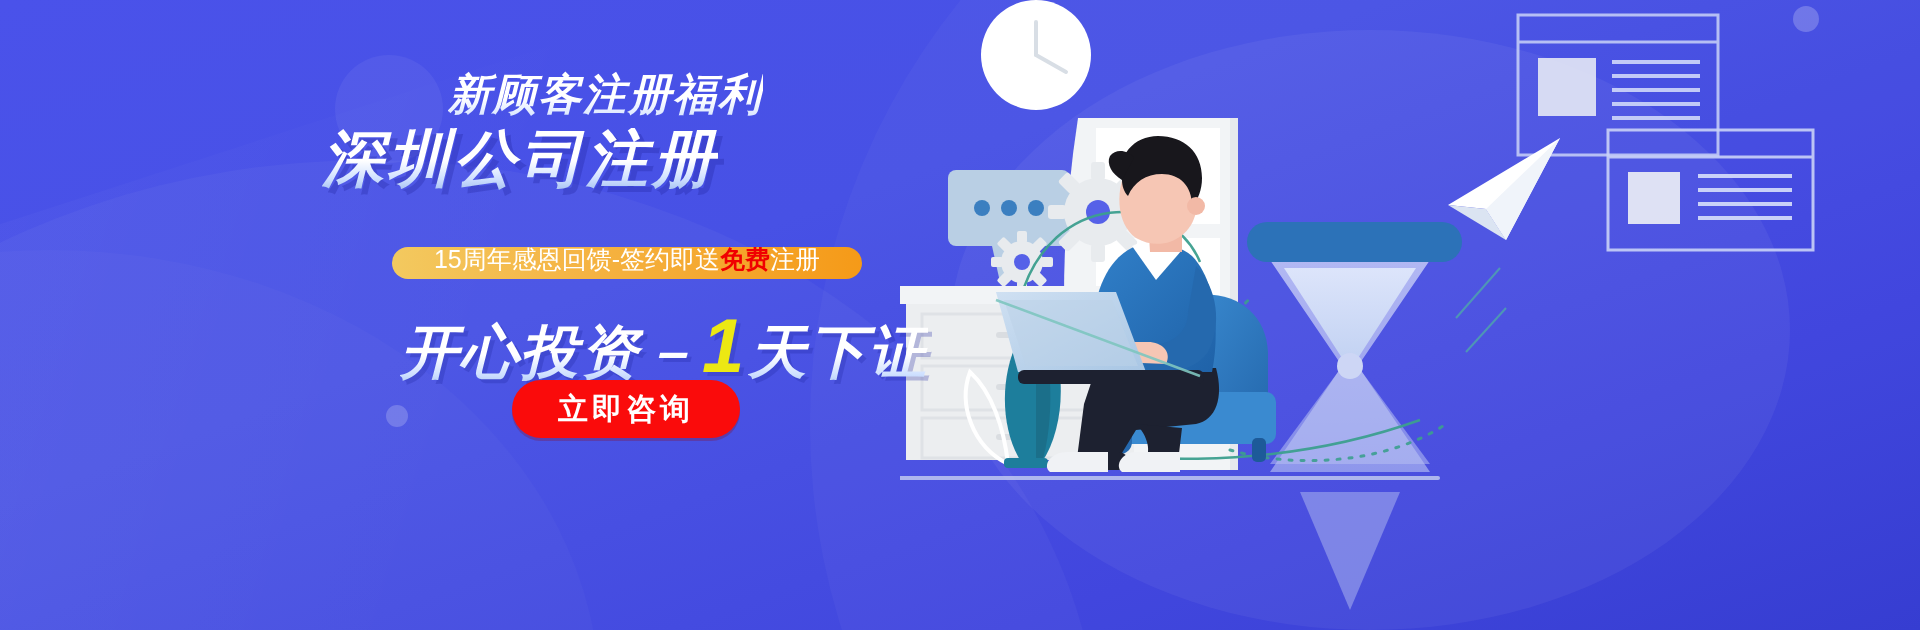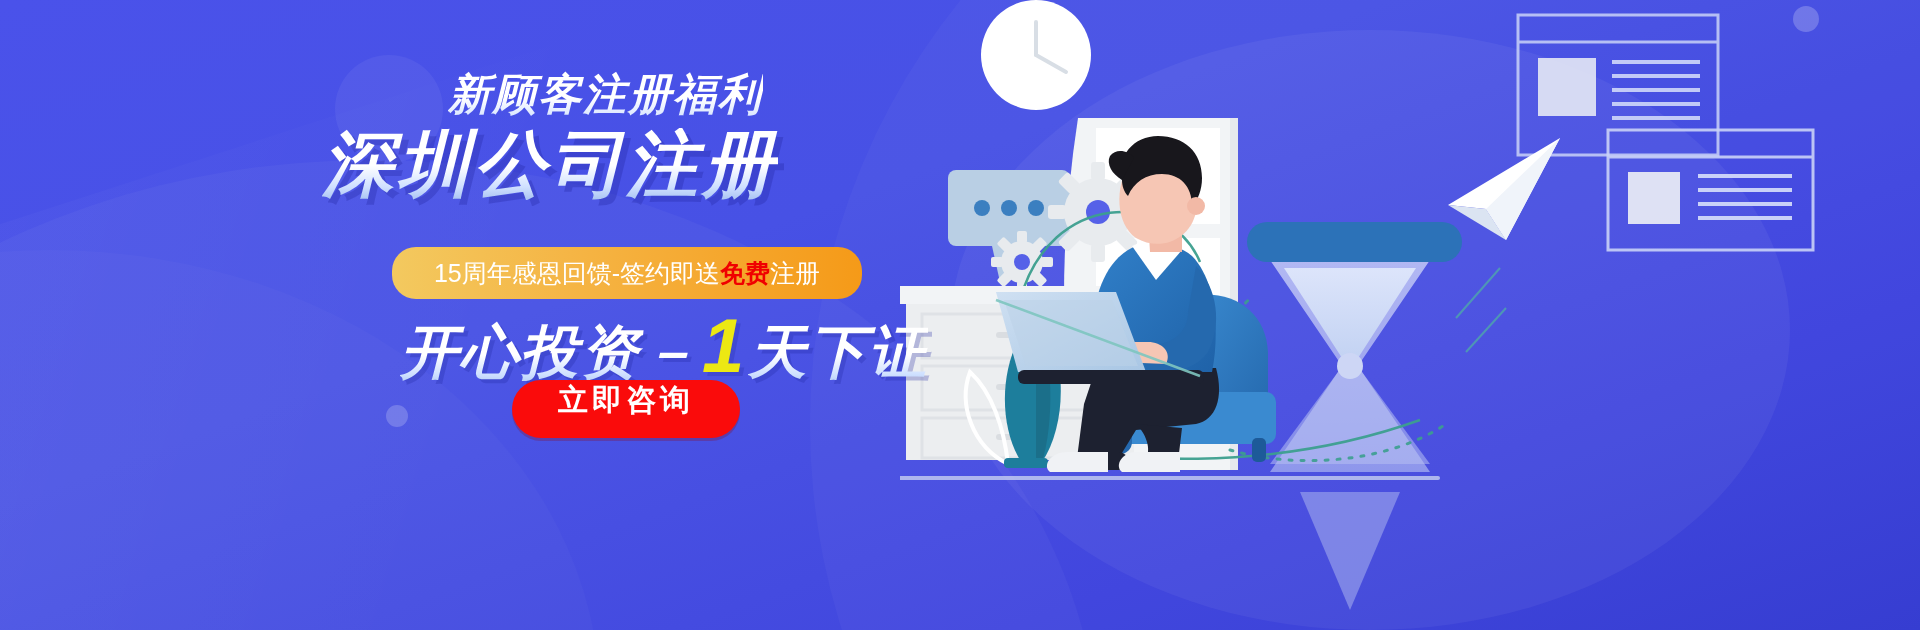--- a/index.html
+++ b/index.html
@@ -92,41 +92,41 @@
     -webkit-background-clip:text;
     background-clip:text;
     -webkit-text-fill-color:transparent;
     text-shadow:0 0 0 rgba(0,0,0,0);
     white-space:nowrap;
   }
 
   .headline{
     position:absolute;
     left:322px; top:128px;
-    font-size:72px;
+    font-size:62px;
     line-height:1;
     font-weight:bold;
     font-style:italic;
     letter-spacing:4px;
     white-space:nowrap;
     background:linear-gradient(180deg,#ffffff 0%,#ffffff 52%,#cfe0ff 82%,#a9c3f2 100%);
     -webkit-background-clip:text;
     background-clip:text;
     -webkit-text-fill-color:transparent;
     filter:drop-shadow(6px 6px 0 rgba(32,38,160,0.30));
   }
 
   .pill{
     position:absolute;
     left:392px; top:247px;
-    width:470px; height:52px;
+    width:470px; height:32px;
     border-radius:24px;
     background:linear-gradient(90deg,#f3c95f 0%,#f5b545 38%,#f59a18 100%);
     display:flex;
-    align-items:center;
+    align-items:flex-start;
     justify-content:center;
     white-space:nowrap;
   }
   .pill-text{
     font-size:25px;
     color:#ffffff;
     letter-spacing:0px;
     line-height:1;
   }
   .pill-text .hot{ color:#f00000; font-weight:bold; }
@@ -160,20 +160,21 @@
 
   .cta{
     position:absolute;
     left:512px; top:380px;
     width:228px; height:58px;
     border-radius:29px;
     background:#fa0b0b;
     border:none;
     cursor:pointer;
     display:flex;
+    align-items:center;
     justify-content:center;
     box-shadow:0 3px 0 rgba(150,0,0,0.25);
   }
   .cta-text{
     font-size:30px;
     color:#ffffff;
     font-weight:bold;
     letter-spacing:4px;
   }
 

